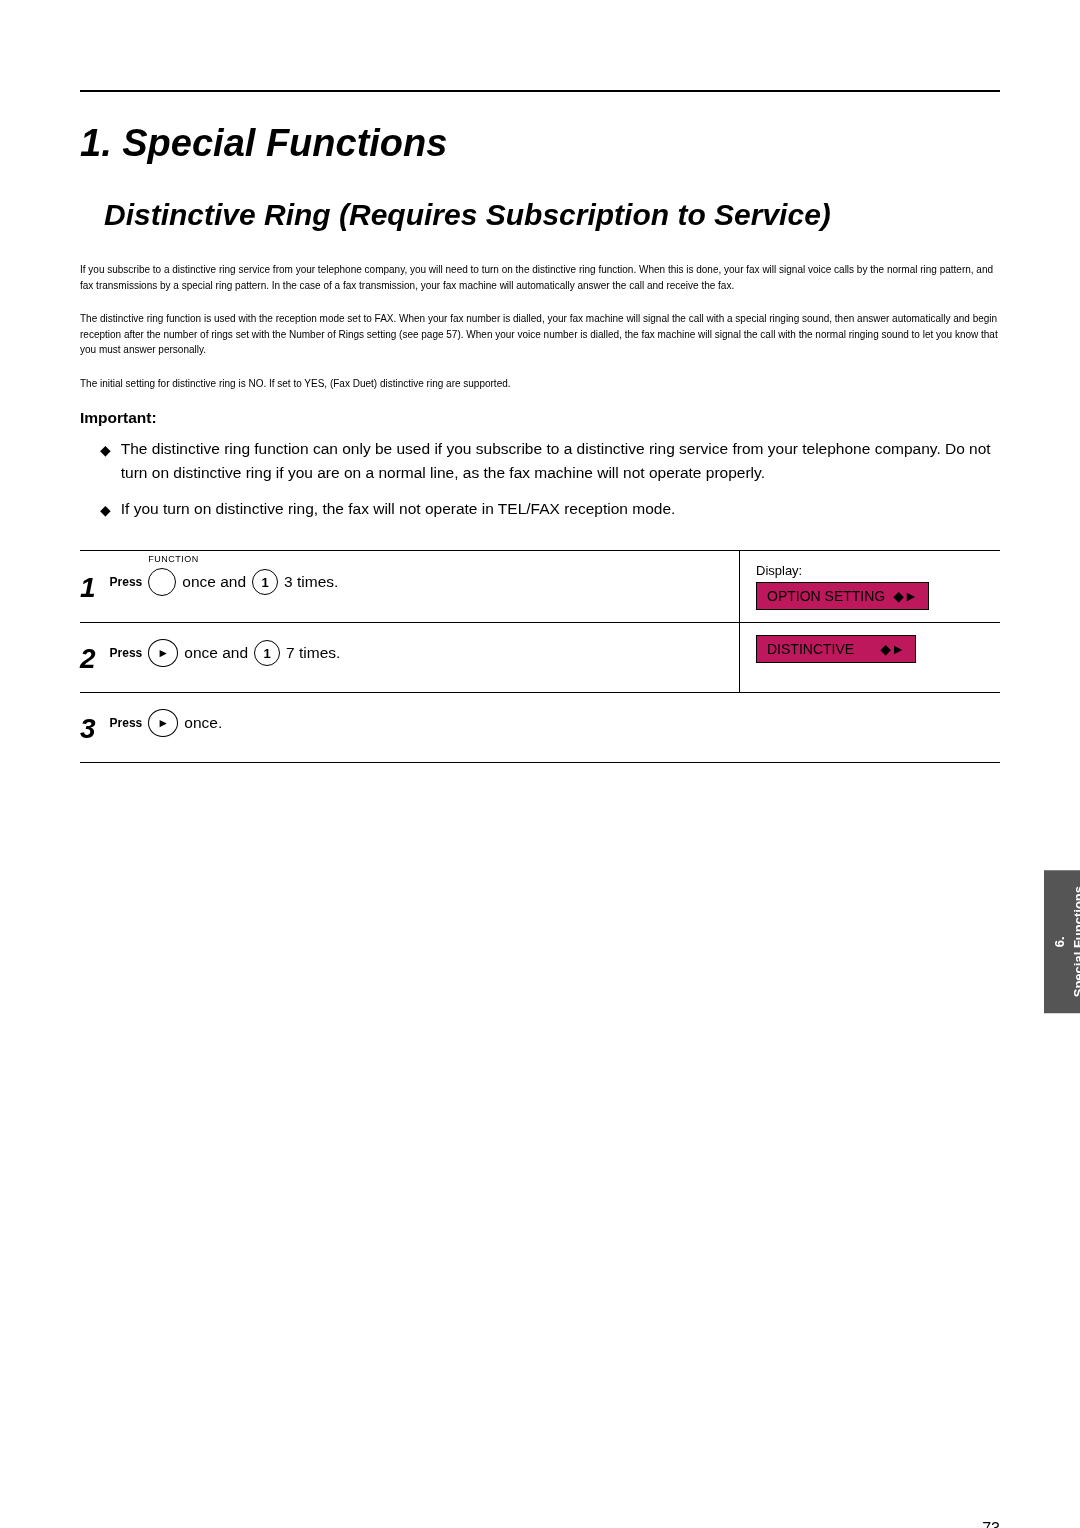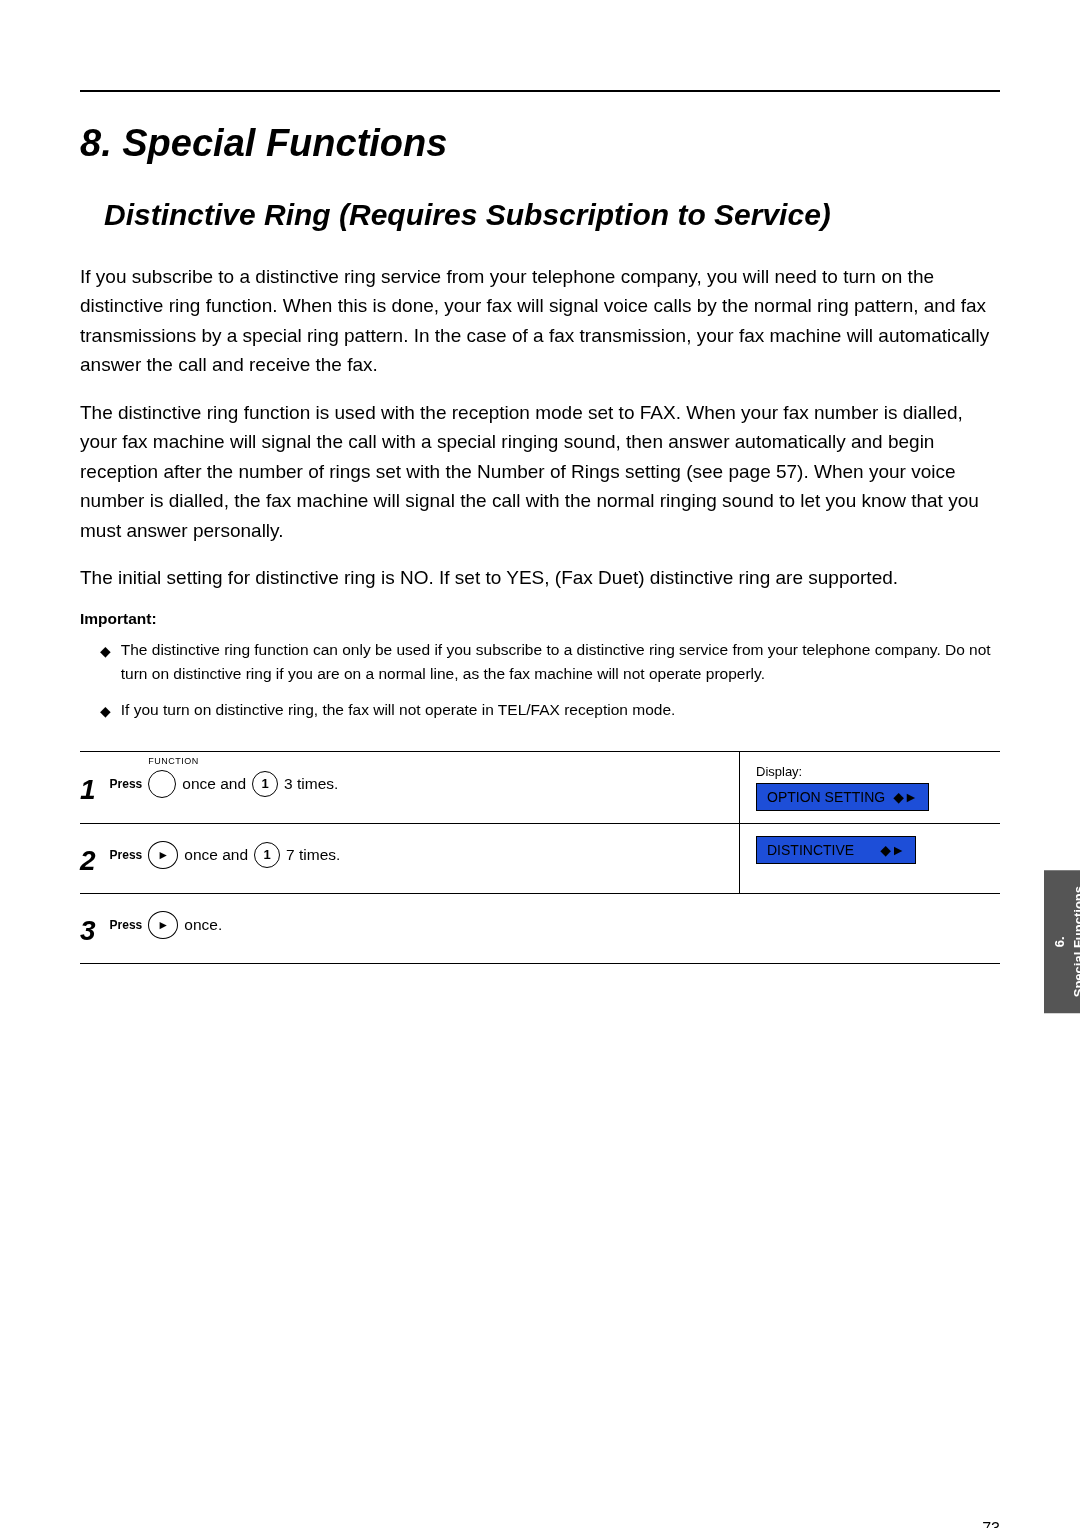--- a/index.html
+++ b/index.html
@@ -44,21 +44,21 @@
       font-size: 30px;
       font-style: italic;
       font-weight: bold;
       margin-bottom: 28px;
       line-height: 1.3;
       color: #000;
       margin-left: 24px;
     }
 
     .body-text {
-      font-size: 19px;
+      font-size: 10px;
       line-height: 1.55;
       margin-bottom: 18px;
       color: #000;
     }
 
     .important-label {
       font-weight: bold;
       font-size: 15.5px;
       margin-bottom: 10px;
     }
@@ -200,21 +200,21 @@
       margin-bottom: 4px;
     }
 
     .display-box {
       display: flex;
       align-items: center;
       border: 1.5px solid #000;
       padding: 5px 10px;
       font-size: 14px;
       min-width: 160px;
-      background: #1d4ed8;
+      background: #be185d;
       gap: 8px;
     }
 
     .display-text {
       font-size: 14px;
       flex: 1;
     }
 
     .display-arrows {
       font-size: 14px;
@@ -267,21 +267,21 @@
   </style>
 </head>
 <body>
 
 <div class="page">
 
   <hr class="top-rule">
 
   <div class="content-area">
 
-    <div class="chapter-title">8.  Special Functions</div>
+    <div class="chapter-title">1.  Special Functions</div>
 
     <div class="section-title">Distinctive Ring (Requires Subscription to Service)</div>
 
     <p class="body-text">If you subscribe to a distinctive ring service from your telephone company, you will need to turn on the distinctive ring function. When this is done, your fax will signal voice calls by the normal ring pattern, and fax transmissions by a special ring pattern. In the case of a fax transmission, your fax machine will automatically answer the call and receive the fax.</p>
     <p class="body-text">The distinctive ring function is used with the reception mode set to FAX. When your fax number is dialled, your fax machine will signal the call with a special ringing sound, then answer automatically and begin reception after the number of rings set with the Number of Rings setting (see page 57). When your voice number is dialled, the fax machine will signal the call with the normal ringing sound to let you know that you must answer personally.</p>
     <p class="body-text">The initial setting for distinctive ring is NO. If set to YES,  (Fax Duet) distinctive ring are supported.</p>
 
     <div class="important-label">Important:</div>
 
     <div class="bullet-list">

